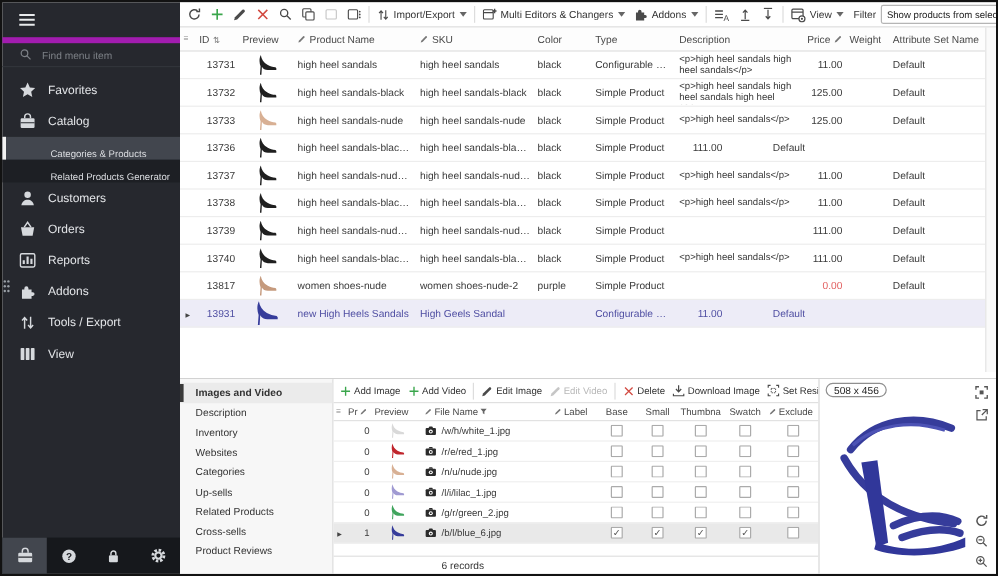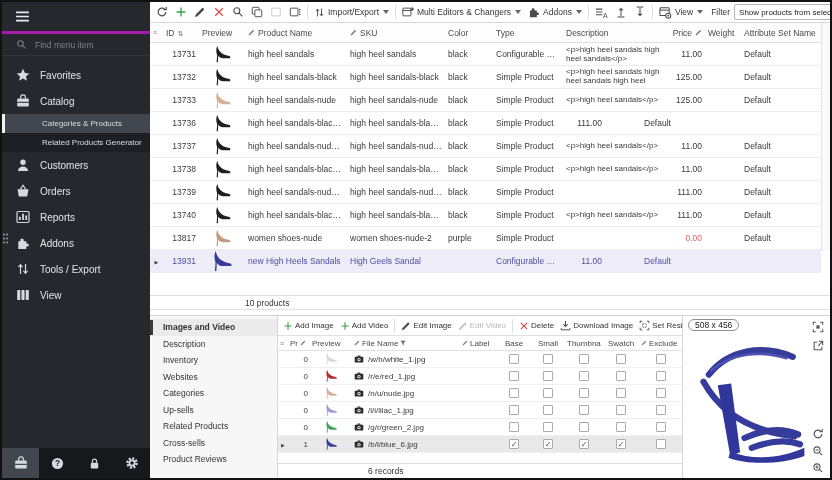--- a/index.html
+++ b/index.html
@@ -7,47 +7,47 @@
     font-family:"Liberation Sans", sans-serif; }
   .app { width:832px; height:480px; border:2px solid #121212; display:flex; background:#fff; position:relative; }
 
   .ic { flex:0 0 auto; display:inline-block; vertical-align:middle; }
   svg text { font-family:"Liberation Sans", sans-serif; }
 
   
   .sidebar { width:148px; background:#26282e; color:#dde0e4; display:flex; flex-direction:column; flex-shrink:0; }
   .sb-burger { height:29px; display:flex; align-items:center; padding-left:13px; color:#e8eaec; cursor:pointer; }
   .sb-search { height:25px; display:flex; align-items:center; gap:8px; padding-left:14px; color:#7d8187;
-    font-size:8.5px; border-top:3px solid #a21caf; border-bottom:1px solid #31343a; cursor:text; }
+    font-size:8.5px; border-top:5px solid #a21caf; border-bottom:1px solid #31343a; cursor:text; }
   .sb-nav { flex:1; display:flex; flex-direction:column; padding-top:6px; }
   .sb-item { height:26px; display:flex; align-items:center; gap:10px; padding-left:14px; font-size:10px; color:#e3e5e8; cursor:pointer; }
   .sb-item .ic { color:#d6d9dd; }
   .sb-sub { background:#1d1f24; }
-  .sb-subitem { height:19px; display:flex; align-items:center; padding-left:40px; font-size:8px; color:#dcdee2; cursor:pointer; position:relative; }
+  .sb-subitem { height:19px; display:flex; align-items:flex-end; padding-left:40px; font-size:8px; color:#dcdee2; cursor:pointer; position:relative; }
   .sb-subitem.sel { background:#42464e; }
   .sb-subitem.sel::before { content:""; position:absolute; left:0; top:0; bottom:0; width:3px; background:#f2f2f2; }
   .sb-bottom { height:30px; background:#16181c; display:flex; align-items:center; flex-shrink:0; }
   .sb-bcell { width:37px; height:30px; display:flex; align-items:center; justify-content:center; color:#d6d9dd; cursor:pointer; }
   .sb-bcell.active { background:#42464e; }
   .sb-bgroup { flex:1; display:flex; justify-content:space-around; }
 
   
   .main { flex:1; min-width:0; display:flex; flex-direction:column; background:#fff; position:relative; }
   .toolbar { height:21px; display:flex; align-items:center; gap:1px; padding:0 3px; border-bottom:1px solid #d6d6d6;
     font-size:8.5px; color:#333; white-space:nowrap; overflow:hidden; flex-shrink:0; }
   .tbtn { display:flex; align-items:center; gap:3px; padding:2px 3px; cursor:pointer; border-radius:2px; }
   .tbtn .ic { color:#4a4a4a; }
   .caret { width:0; height:0; border-left:3px solid transparent; border-right:3px solid transparent; border-top:4px solid #666; margin-left:1px; }
   .sep { width:1px; height:14px; background:#ddd; margin:0 2px; flex-shrink:0; }
   .flabel { margin:0 3px 0 4px; color:#333; }
   .fselect { border:1px solid #b5b5b5; border-radius:2px; height:16px; display:flex; align-items:center;
     justify-content:space-between; padding:0 4px; width:168px; font-size:8px; color:#222; cursor:pointer; flex-shrink:0; background:#fff; }
 
   
-  .grid-zone { flex:1; display:flex; flex-direction:column; min-height:0;gap:44px; }
+  .grid-zone { flex:1; display:flex; flex-direction:row; min-height:0;gap:44px; }
   .grid-split { flex:1; display:flex; min-height:0; }
   .gcols { flex:1; display:flex; flex-direction:column; min-width:0; }
   .vscroll { width:9px; background:#fafafa; border-left:1px solid #e3e3e3; flex-shrink:0; }
   .g-head { display:flex; height:20px; align-items:center; border-bottom:1px solid #e0e0e0; font-size:8.5px; color:#4a4a4a; background:#fdfdfd; flex-shrink:0; }
   .g-head .hc { display:flex; align-items:center; gap:3px; padding:0 3px; overflow:hidden; white-space:nowrap; flex-shrink:0; }
   .hmark::after { content:"≡"; font-size:7px; color:#888; }
   .sortglyph::after { content:"⇅"; font-size:7px; color:#777; }
   .g-body { flex-shrink:0; }
   .g-row { display:flex; height:23px; align-items:center; border-bottom:1px solid #ededed; font-size:8.5px; color:#3a3a3a; cursor:pointer; }
   .g-row .c { padding:0 3px; overflow:hidden; white-space:nowrap; text-overflow:ellipsis; flex-shrink:0; }

